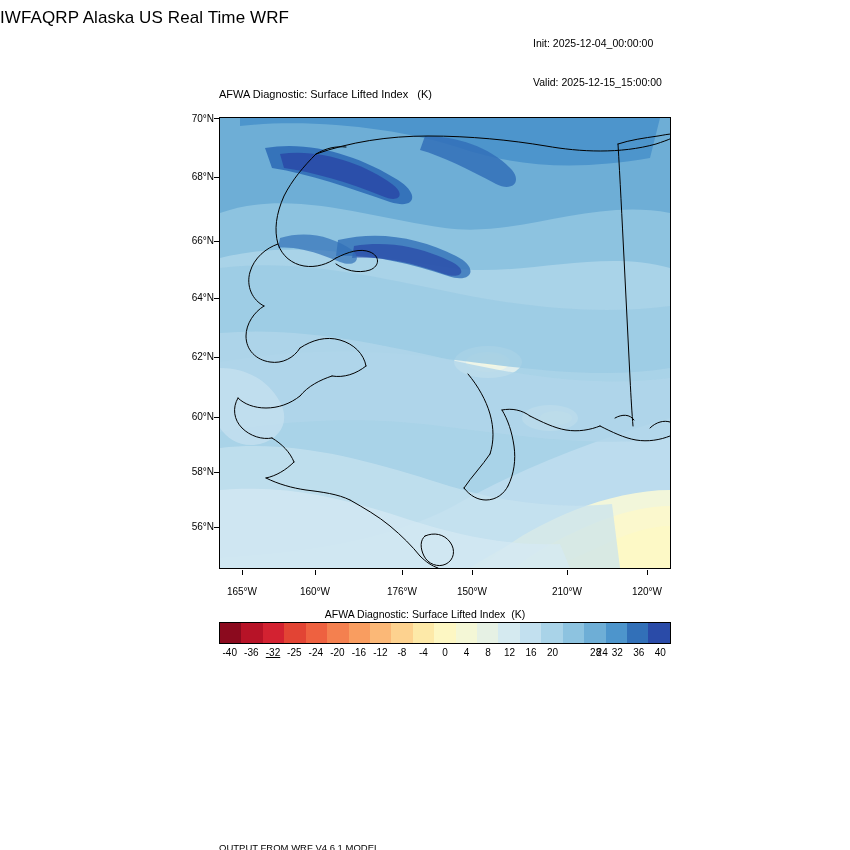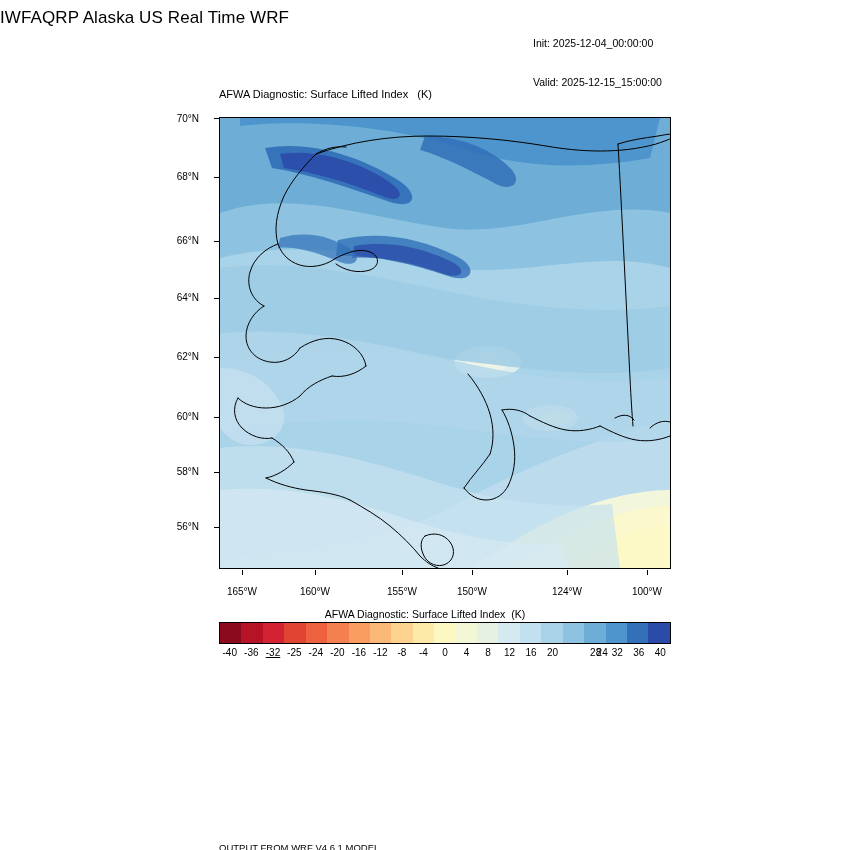--- a/index.html
+++ b/index.html
@@ -67,21 +67,21 @@
   
   .ylabel {
     position: absolute;
     right: 0;
     text-align: right;
     font-size: 10px;
     white-space: nowrap;
   }
   #ylabels {
     position: absolute;
-    left: 125px;
+    left: 140px;
     top: 117px;
     width: 74px;
     height: 452px;
   }
   .ytick {
     position: absolute;
     left: 214px;
     width: 5px;
     height: 1px;
     background: #000;
@@ -276,24 +276,24 @@
 <div class="xtick" style="left:242px"></div>
 <div class="xtick" style="left:315px"></div>
 <div class="xtick" style="left:402px"></div>
 <div class="xtick" style="left:472px"></div>
 <div class="xtick" style="left:567px"></div>
 <div class="xtick" style="left:647px"></div>
 
 <div id="xlabels">
   <div class="xlabel" style="left:242px">165°W</div>
   <div class="xlabel" style="left:315px">160°W</div>
-  <div class="xlabel" style="left:402px">155°W</div>
+  <div class="xlabel" style="left:402px">176°W</div>
   <div class="xlabel" style="left:472px">150°W</div>
-  <div class="xlabel" style="left:567px">124°W</div>
-  <div class="xlabel" style="left:647px">100°W</div>
+  <div class="xlabel" style="left:567px">210°W</div>
+  <div class="xlabel" style="left:647px">120°W</div>
 </div>
 
 <div id="cbar-title">AFWA Diagnostic: Surface Lifted Index  (K)</div>
 <div id="cbar">
     <div class="swatch" style="background: rgb(139, 10, 30);"></div>
     <div class="swatch" style="background: rgb(183, 19, 39);"></div>
     <div class="swatch" style="background: rgb(211, 34, 49);"></div>
     <div class="swatch" style="background: rgb(226, 68, 52);"></div>
     <div class="swatch" style="background: rgb(238, 97, 64);"></div>
     <div class="swatch" style="background: rgb(244, 128, 79);"></div>

